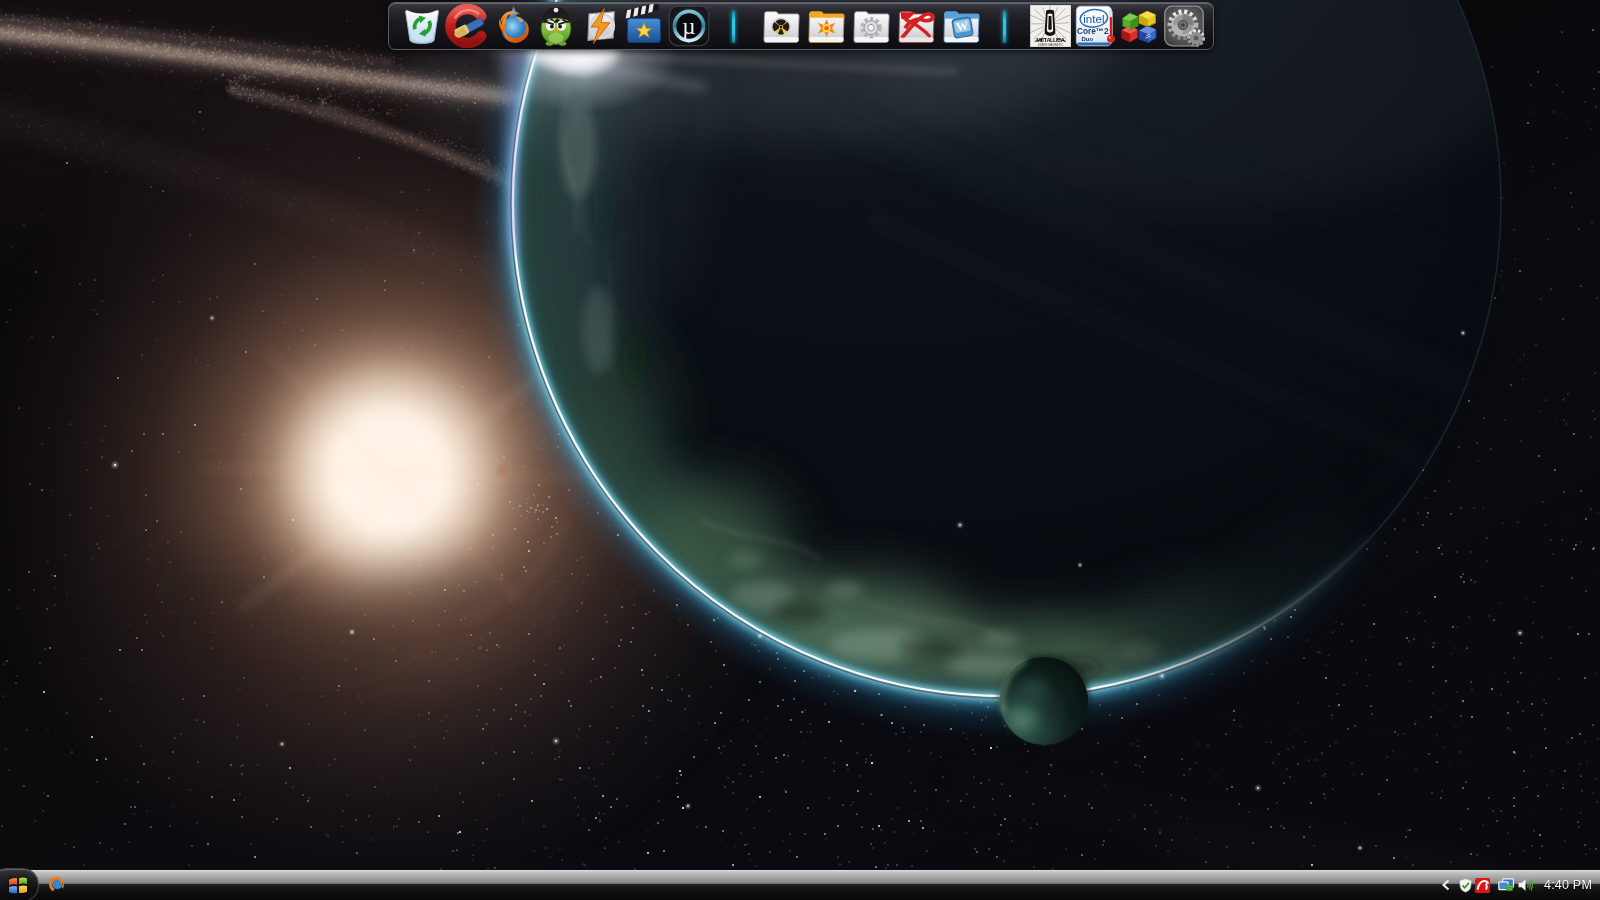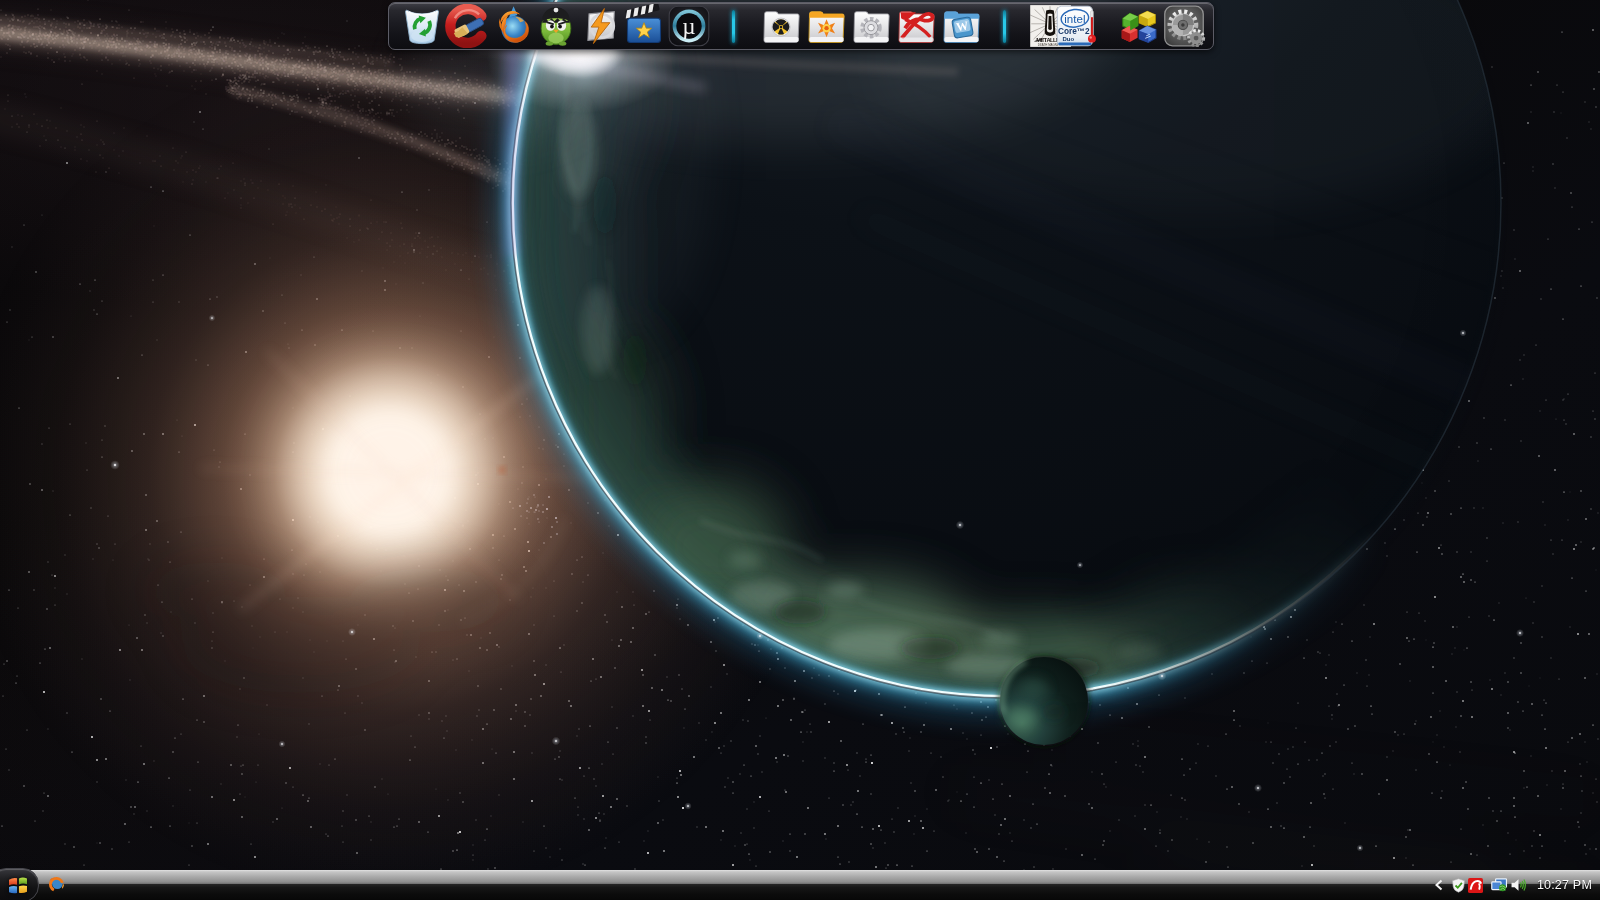--- a/index.html
+++ b/index.html
@@ -577,21 +577,21 @@
             <path d="M20 18 L6 5 M20 18 L34 4 M20 18 L3 18 M20 18 L37 17 M20 18 L5 32 M20 18 L35 32 M20 18 L20 2 M20 18 L13 3 M20 18 L27 3 M20 18 L11 34 M20 18 L29 34 M20 18 L2 10 M20 18 L38 10 M20 18 L2 26 M20 18 L38 26"></path>
           </g>
 <path d="M16.5 6 Q20 4.5 23.5 6 L24.8 25 Q24.8 29 20 29 Q15.2 29 15.2 25 Z" fill="#14100c"></path>
 <path d="M17.8 9 Q20 8.2 22.2 9 L22.9 23.5 Q22.9 26 20 26 Q17.1 26 17.1 23.5 Z" fill="#f2f0ec"></path>
 <path d="M18.8 11 L21.2 11 L21.6 22 Q21.6 23.6 20 23.6 Q18.4 23.6 18.4 22 Z" fill="#14100c"></path>
 <text x="20.5" y="34.5" font-family="Liberation Sans,sans-serif" font-size="5.2" font-weight="bold" fill="#1a1613" text-anchor="middle" textLength="26">METALLICA</text>
 <text x="20.5" y="37.8" font-family="Liberation Sans,sans-serif" font-size="2.6" fill="#3a342e" text-anchor="middle">DEATH MAGNETIC</text>
 <path d="M6 34 L15 31.5 M34.5 34 L26 31.5" stroke="#1a1613" stroke-width=".8"></path>
 </svg>
       </span>
-<span class="di" style="left:665px">
+<span class="di" style="left:684px">
         <svg viewBox="0 0 40 40" width="44" height="44">
 <defs>
             <linearGradient id="intg" x1="0" y1="0" x2="0" y2="1">
               <stop offset="0" stop-color="#ffffff"></stop>
               <stop offset=".8" stop-color="#e8eef4"></stop>
               <stop offset="1" stop-color="#c8d8ea"></stop>
             </linearGradient>
           </defs>
 <rect x="3" y="2" width="32" height="36" rx="4" fill="url(#intg)" stroke="#b8c4d4" stroke-width=".8"></rect>
 <ellipse cx="19" cy="13" rx="12.5" ry="8" fill="none" stroke="#2a6ab8" stroke-width="1.3" transform="rotate(-6 19 13)"></ellipse>
@@ -706,16 +706,16 @@
 <svg viewBox="0 0 22 20" width="17" height="16" style="margin:0 1px">
 <rect x="6" y="2" width="14" height="11" rx="1" fill="#3a76c4" stroke="#eef4fa" stroke-width="1.5"></rect>
 <rect x="1" y="6" width="12" height="10" rx="1" fill="#4a86d4" stroke="#eef4fa" stroke-width="1.5"></rect>
 <circle cx="15" cy="13.5" r="4.6" fill="#2e9426"></circle>
           <path d="M11 12.5 Q15 9.5 19 13.5 M12.2 16.8 Q15 11.5 18.2 16.8" stroke="#9fe07a" stroke-width="1" fill="none"></path>
 </svg>
 <svg viewBox="0 0 22 20" width="17" height="16" style="margin:0 1px">
 <path d="M2 7 L6 7 L11 2.5 L11 17.5 L6 13 L2 13 Z" fill="#f4f4f4"></path>
 <path d="M13.5 7 Q15.5 10 13.5 13 M15.8 5 Q18.6 10 15.8 15 M18 3 Q21.8 10 18 17" stroke="#4ab42a" stroke-width="1.5" fill="none"></path>
 </svg>
-<span id="clock">10:27 PM</span>
+<span id="clock">4:40 PM</span>
 </div>
 </div>
 
 </div>
 </body></html>

